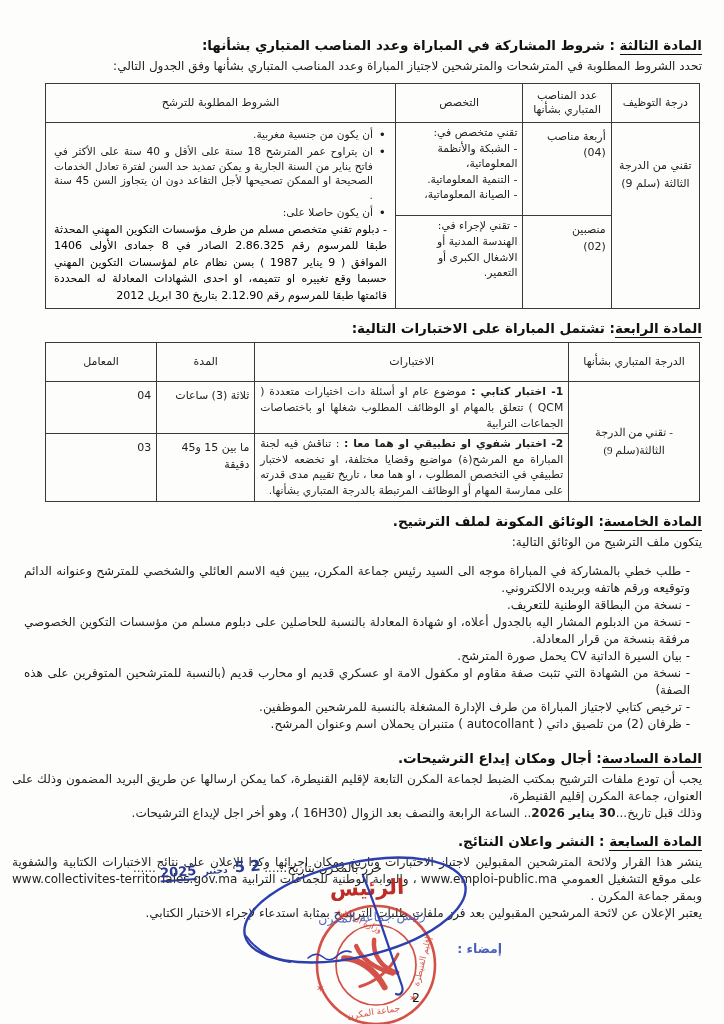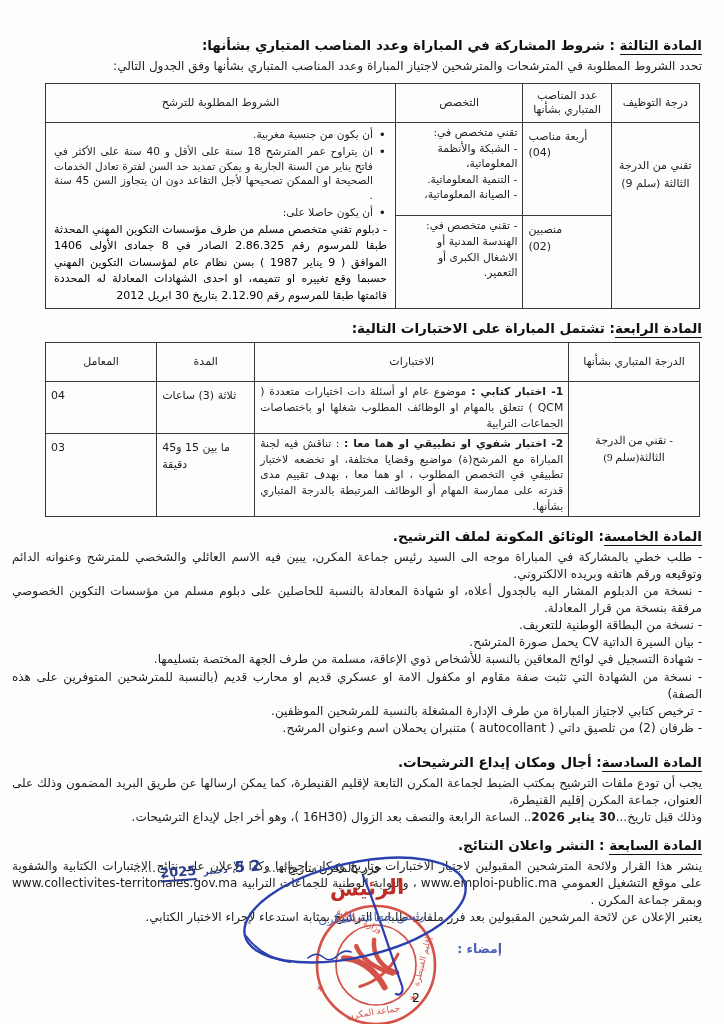--- a/index.html
+++ b/index.html
@@ -11,31 +11,31 @@
   }
   .content{padding:36px 22px 0 12px;}
   .art-title{font-size:13.5px;font-weight:bold;color:#111;margin:0 0 3px 0;line-height:1.4;}
   .art-title .lbl{border-bottom:1.5px solid #111;padding-bottom:1px;}
   .body-text{font-size:12px;line-height:1.42;margin:0;text-align:justify;color:#222;}
   .intro{margin-bottom:8px;}
   table{border-collapse:collapse;width:655px;margin:4px 2px 10px auto;table-layout:fixed;}
   td,th{border:1px solid #3a3a3a;padding:2px 5px;font-size:11px;color:#1e1e1e;}
   th{font-weight:normal;text-align:center;vertical-align:middle;line-height:1.25;padding:4px 2px;}
   .t1-head{height:30px;}
-  .cell-center{text-align:left;vertical-align:top;padding-top:6px;line-height:1.5;}
+  .cell-center{text-align:right;vertical-align:top;padding-top:6px;line-height:1.5;}
   .cell-degree{text-align:center;vertical-align:top;padding-top:34px;line-height:1.6;font-size:11px;}
   .cell-grade2{text-align:center;vertical-align:middle;line-height:1.6;font-family:Liberation Serif, serif;}
   .spec-cell{vertical-align:top;font-size:10.8px;line-height:1.45;}
   .cond-cell{vertical-align:top;font-size:10.6px;line-height:1.4;padding:4px 8px;}
   .cond-list{margin:0;padding:0 14px 0 0;list-style:none;}
   .cond-list li{position:relative;margin-bottom:2px;text-align:justify;}
   .cond-list li::before{content:"•";position:absolute;right:-13px;top:0;font-size:12px;}
   .cond-bold{font-weight:normal;font-size:11px;margin:2px 0 0 0;text-align:justify;line-height:1.5;color:#000;}
   .tests-cell{vertical-align:top;font-size:10.8px;line-height:1.45;text-align:justify;}
-  .doc-list{margin:0;padding:0;list-style:none;font-size:12px;line-height:1.42;}
+  .doc-list{margin:12px;padding:0;list-style:none;font-size:12px;line-height:1.42;}
   .doc-list li{text-align:justify;}
   .sec{margin-bottom:10px;}
   .u{}
   .bold{font-weight:bold;}
   
   .date-line{position:absolute;right:342px;top:860px;width:352px;direction:rtl;font-size:12px;white-space:nowrap;}
   .date-line .dots{letter-spacing:1px;color:#333;}
   .dater{display:inline-block;transform:rotate(-4deg);color:#2c3c8e;font-weight:bold;vertical-align:-2px;}
   .dater .day{font-size:15px;letter-spacing:3px;}
   .dater .month{font-size:9px;font-weight:600;margin:0 3px;}
@@ -92,21 +92,21 @@
               <li>أن يكون حاصلا على:</li>
             </ul>
             <p class="cond-bold">- دبلوم تقني متخصص مسلم من طرف مؤسسات التكوين المهني المحدثة طبقا للمرسوم رقم 2.86.325 الصادر في 8 جمادى الأولى 1406 الموافق ( 9 يناير 1987 ) بسن نظام عام لمؤسسات التكوين المهني حسبما وقع تغييره او تتميمه،   او احدى الشهادات المعادلة له المحددة قائمتها طبقا للمرسوم رقم 2.12.90 بتاريخ 30 ابريل 2012</p>
           </td>
         </tr>
         <tr>
           <td class="cell-center" style="height:84px;">
             <div>منصبين</div>
             <div>(02)</div>
           </td>
-          <td class="spec-cell">- تقني متخصص في: الهندسة المدنية أو الاشغال الكبرى أو التعمير.</td>
+          <td class="spec-cell">- تقني لإجراء في: الهندسة المدنية أو الاشغال الكبرى أو التعمير.</td>
         </tr>
       </tbody>
         </table>
     </div>
 
     <div class="sec">
       <p class="art-title"><span class="lbl">المادة الرابعة</span><span>: تشتمل المباراة على الاختبارات التالية:</span></p>
 
       <table>
         <colgroup>
@@ -122,36 +122,36 @@
           <th>المدة</th>
           <th>المعامل</th>
         </tr>
         <tr>
           <td class="cell-grade2" rowspan="2">- تقني من الدرجة الثالثة(سلم 9)</td>
           <td class="tests-cell" style="height:34px;"><span class="bold">1- اختبار كتابي :</span><span> موضوع عام او أسئلة دات اختيارات متعددة ( QCM ) تتعلق بالمهام او الوظائف المطلوب شغلها او باختصاصات الجماعات الترابية</span></td>
           <td class="cell-center">ثلاثة (3) ساعات</td>
           <td class="cell-center">04</td>
         </tr>
         <tr>
-          <td class="tests-cell" style="height:60px;"><span class="bold">2- اختبار شفوي او تطبيقي او هما معا :</span><span> : تناقش فيه لجنة المباراة مع المرشح(ة) مواضيع وقضايا مختلفة، او تخضعه لاختبار تطبيقي في التخصص المطلوب ، او هما معا ، بهدف تقييم مدى قدرته على ممارسة المهام أو الوظائف المرتبطة بالدرجة المتباري بشأنها.</span></td>
+          <td class="tests-cell" style="height:60px;"><span class="bold">2- اختبار شفوي او تطبيقي او هما معا :</span><span> : تناقش فيه لجنة المباراة مع المرشح(ة) مواضيع وقضايا مختلفة، او تخضعه لاختبار تطبيقي في التخصص المطلوب ، او هما معا ، تاريخ تقييم مدى قدرته على ممارسة المهام أو الوظائف المرتبطة بالدرجة المتباري بشأنها.</span></td>
           <td class="cell-center">ما بين 15 و45 دقيقة</td>
           <td class="cell-center">03</td>
         </tr>
       </tbody>
         </table>
     </div>
 
     <div class="sec">
       <p class="art-title"><span class="lbl">المادة الخامسة</span><span>: الوثائق المكونة لملف الترشيح.</span></p>
+      <p class="body-text">يتكون ملف الترشيح من الوثائق التالية:</p>
       <ul class="doc-list">
         <li>- طلب خطي بالمشاركة في المباراة موجه الى السيد رئيس جماعة المكرن، يبين فيه الاسم العائلي والشخصي للمترشح وعنوانه الدائم وتوقيعه ورقم هاتفه وبريده الالكتروني.</li>
+        <li>- نسخة من البطاقة الوطنية للتعريف.</li>
         <li>- نسخة من الدبلوم المشار اليه بالجدول أعلاه، او شهادة المعادلة بالنسبة للحاصلين على دبلوم مسلم من مؤسسات التكوين الخصوصي مرفقة بنسخة من قرار المعادلة.</li>
-        <li>- نسخة من البطاقة الوطنية للتعريف.</li>
         <li>- بيان السيرة الداتية  CV  يحمل صورة المترشح.</li>
-        <li>- شهادة التسجيل في لوائح المعاقين بالنسبة للأشخاص ذوي الإعاقة، مسلمة من طرف الجهة المختصة بتسليمها.</li>
         <li>- نسخة من الشهادة التي تثبت صفة مقاوم او مكفول الامة او عسكري قديم او محارب قديم (بالنسبة للمترشحين المتوفرين على هذه الصفة)</li>
         <li>- ترخيص كتابي لاجتياز المباراة من طرف الإدارة المشغلة بالنسبة للمرشحين الموظفين.</li>
         <li>- ظرفان (2) من تلصيق داتي ( autocollant ) متنبران يحملان اسم وعنوان المرشح.</li>
       </ul>
     </div>
 
     <div class="sec" style="margin-top:16px;">
       <p class="art-title"><span class="lbl">المادة السادسة</span><span>: أجال ومكان إيداع الترشيحات.</span></p>
       <p class="body-text">يجب أن تودع ملفات الترشيح بمكتب الضبط لجماعة المكرن التابعة لإقليم القنيطرة، كما يمكن ارسالها عن طريق البريد المضمون وذلك على العنوان، جماعة المكرن إقليم القنيطرة،</p>
       <p class="body-text"><span>وذلك قبل تاريخ...</span><span class="bold">30 يناير 2026</span><span>.. الساعة الرابعة والنصف بعد الزوال (16H30 )، وهو أخر اجل لإيداع الترشيحات.</span></p>

